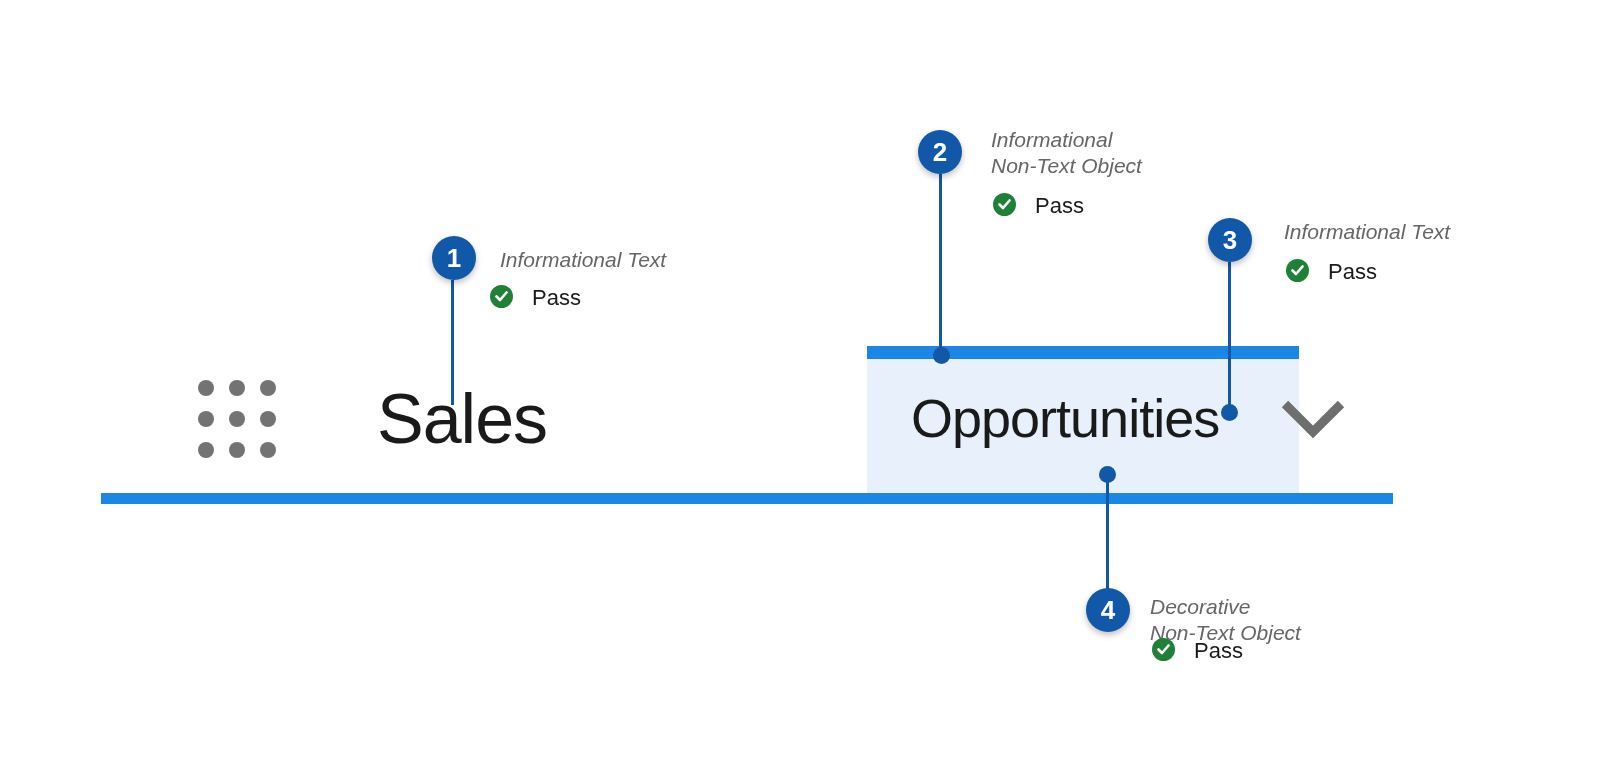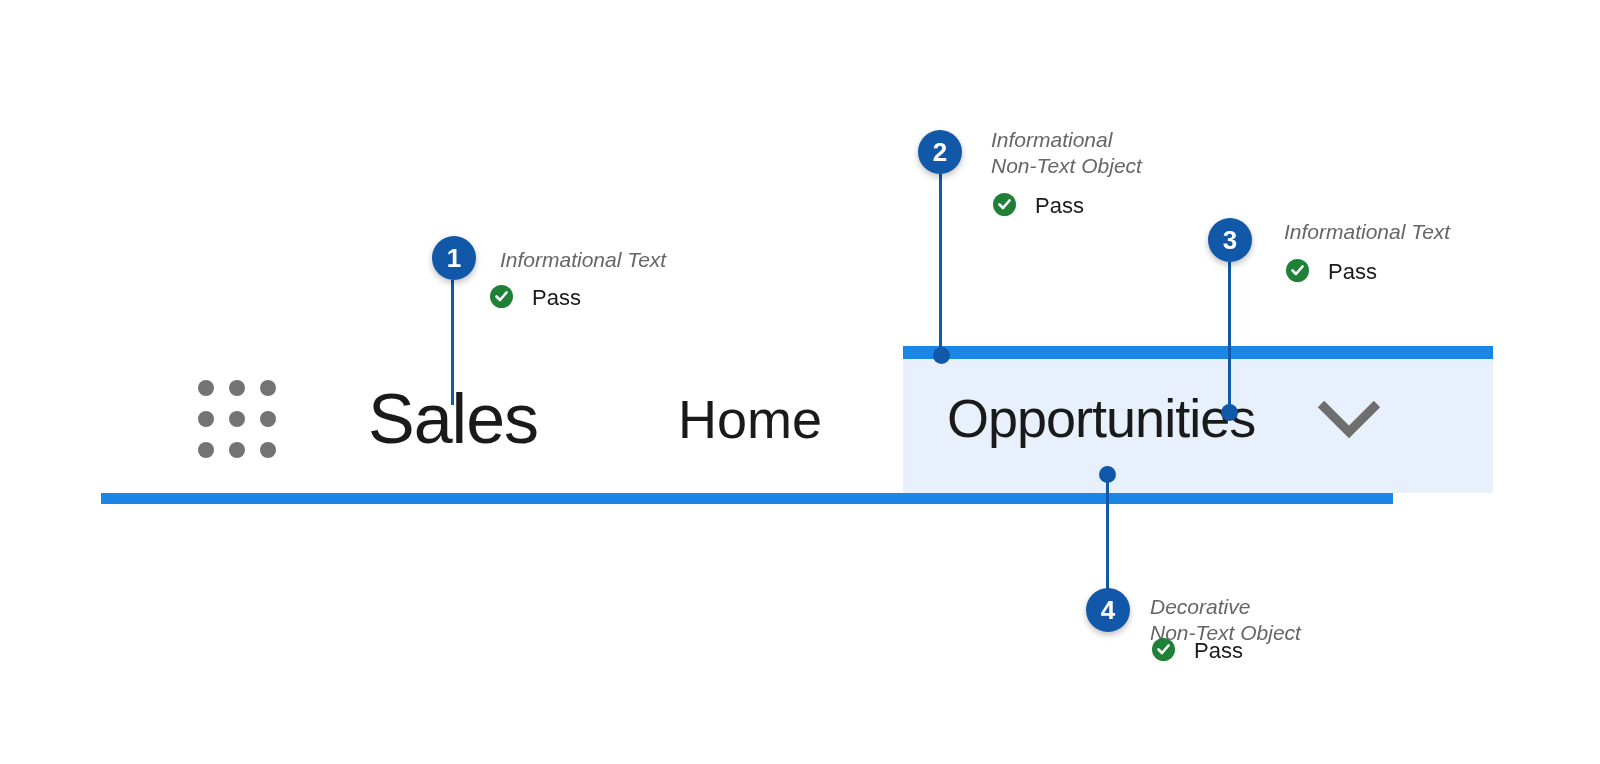--- a/index.html
+++ b/index.html
@@ -20,42 +20,41 @@
     grid-auto-rows: 16px;
     gap: 15px;
     cursor: pointer;
   }
   .waffle .dot {
     width: 16px; height: 16px; border-radius: 50%;
     background: var(--icon-gray, #737373);
   }
 
   .app-name {
-    position: absolute; left: 368px; top: 384px;
+    position: absolute; left: 377px; top: 384px;
     font-size: 70px; line-height: 70px;
     letter-spacing: -1px;
     color: var(--text-dark, #1a1a1a);
     white-space: nowrap;
     text-align: center;
   }
 
   .nav-home {
     position: absolute; left: 678px; top: 392px;
     font-size: 54px; line-height: 54px;
     color: var(--text-dark, #1a1a1a);
     white-space: nowrap;
     cursor: pointer;
   }
 
   .tab {
     position: absolute; left: 867px; top: 346px;
-    width: 590px; height: 147px;
+    width: 432px; height: 147px;
     background: var(--tab-fill, #e8f1fb);
     cursor: pointer;
-    margin-left: 36px;
   }
   .tab-accent {
     position: absolute; left: 0; top: 0; right: 0; height: 13px;
     background: var(--accent-blue, #1b86e4);
   }
   .tab-label {
     position: absolute; left: 44px; top: 45px;
     font-size: 54px; line-height: 54px;
     letter-spacing: -1px;
     color: var(--text-dark, #1a1a1a);
@@ -121,21 +120,20 @@
     <span class="dot"></span>
     <span class="dot"></span>
     <span class="dot"></span>
     <span class="dot"></span>
     <span class="dot"></span>
     <span class="dot"></span>
   </div>
 
   <div class="app-name">Sales</div>
 
-  <div class="nav-home">Home</div>
 
   <div class="tab">
     <div class="tab-accent"></div>
     <span class="tab-label">Opportunities</span>
     <svg class="tab-chevron" width="64" height="44" viewBox="0 0 64 44">
       <polyline points="4,6 32,34 60,6" fill="none" stroke="#6e6e6e" stroke-width="9" stroke-linecap="butt" stroke-linejoin="miter"></polyline>
     </svg>
   </div>
 
   <div class="bottom-bar"></div>

